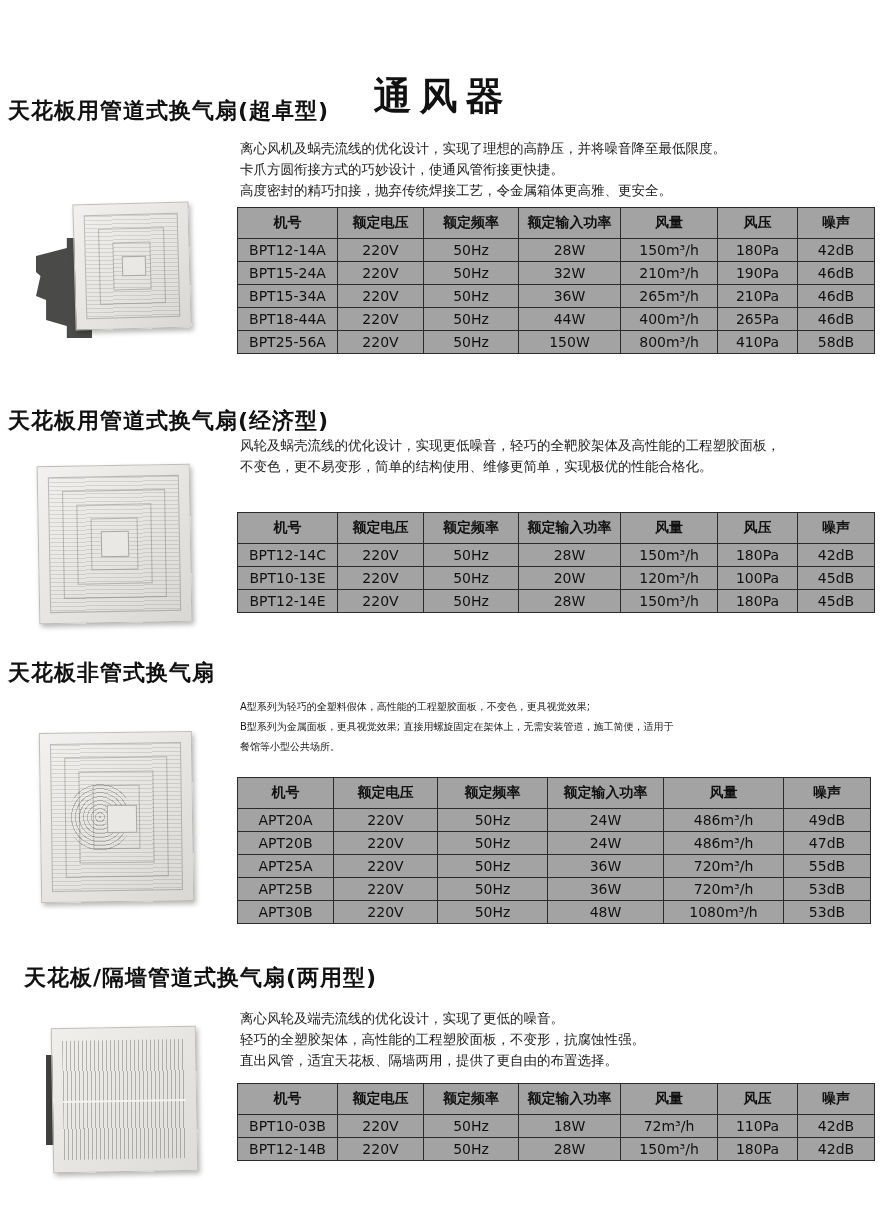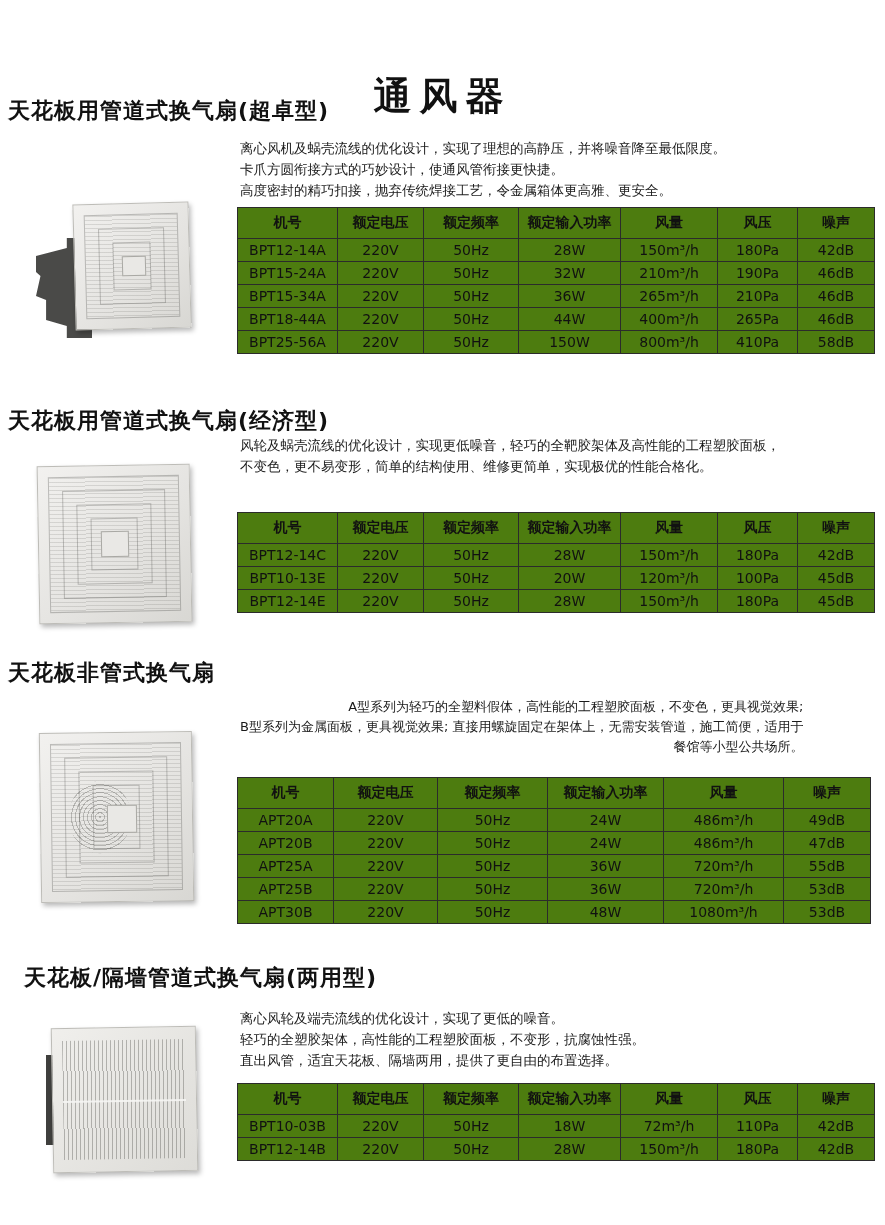--- a/index.html
+++ b/index.html
@@ -7,24 +7,24 @@
   body { font-family:"DejaVu Sans","Liberation Sans",sans-serif; color:#111; }
   .page { position:relative; width:885px; height:1225px; background:#fff; overflow:hidden; }
 
   .doc-title { position:absolute; top:28px; left:0; width:100%; text-align:center;
                font-size:38px; font-weight:bold; letter-spacing:8px;margin-top:43px; }
 
   .section-heading { position:absolute; left:8px; font-size:22px; font-weight:bold; letter-spacing:1px; }
 
   .desc { position:absolute; left:240px; font-size:13.5px; color:#1a1a1a; }
   .desc-line { line-height:21px; white-space:nowrap; }
-  .desc.tight .desc-line { line-height:20px; font-size:13px;text-align:right; }
+  .desc.tight .desc-line { line-height:20px; font-size:10px; }
 
   table.spec { position:absolute; left:237px; border-collapse:collapse; table-layout:fixed;
-               font-size:14px; text-align:center; background:#4d7c0f; }
+               font-size:14px; text-align:center; background:#a3a3a3; }
   table.spec th, table.spec td { border:1.5px solid #2b2b2b; padding:0 2px; overflow:hidden; }
   table.spec th { height:31px; font-weight:bold; font-size:14px; }
   table.spec td { height:23px; font-weight:normal; }
 
   
   .fan { position:absolute; }
   .duct { position:absolute; background:#4a4a48; }
   .duct.jag { clip-path:polygon(0 18%,55% 10%,55% 0,100% 0,100% 100%,55% 100%,55% 88%,18% 82%,18% 62%,0 58%,8% 38%,0 34%); }
   .face { position:absolute; background:linear-gradient(135deg,#f2f1ef 0%,#e4e3e0 60%,#d8d7d3 100%);
           border:1px solid #bdbcb7; box-shadow:2px 3px 5px rgba(0,0,0,0.28); }

